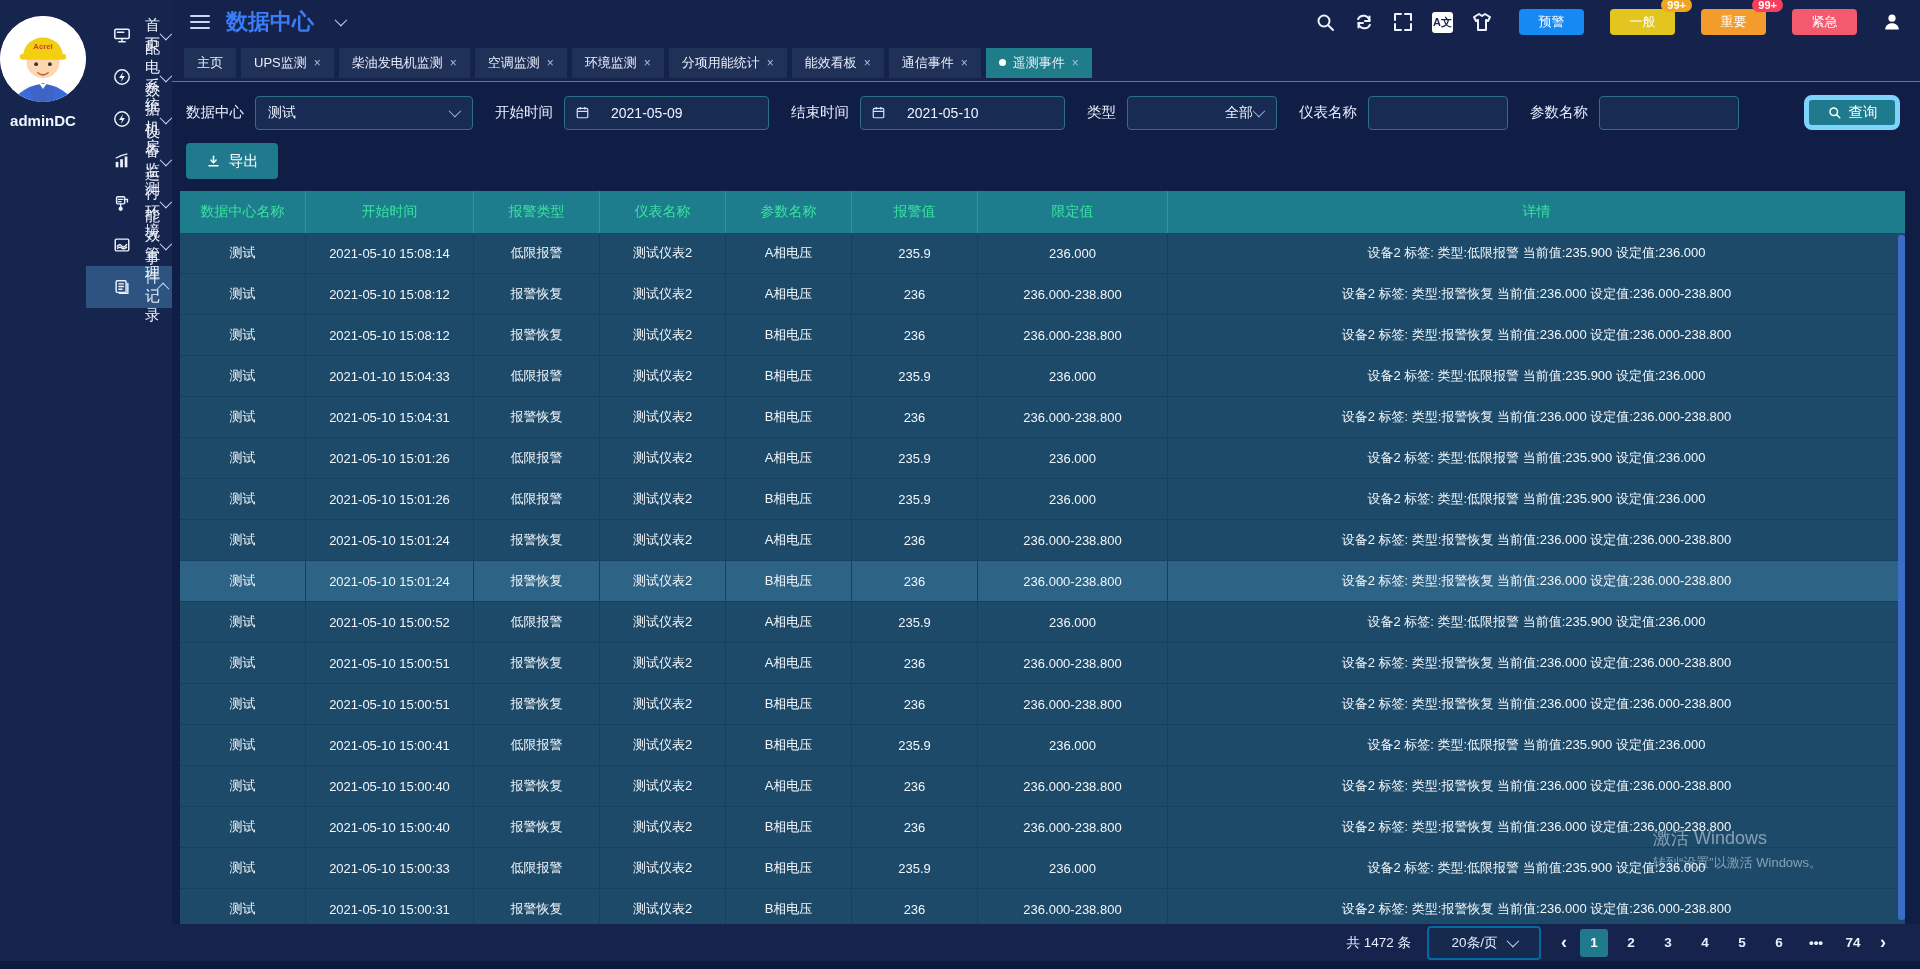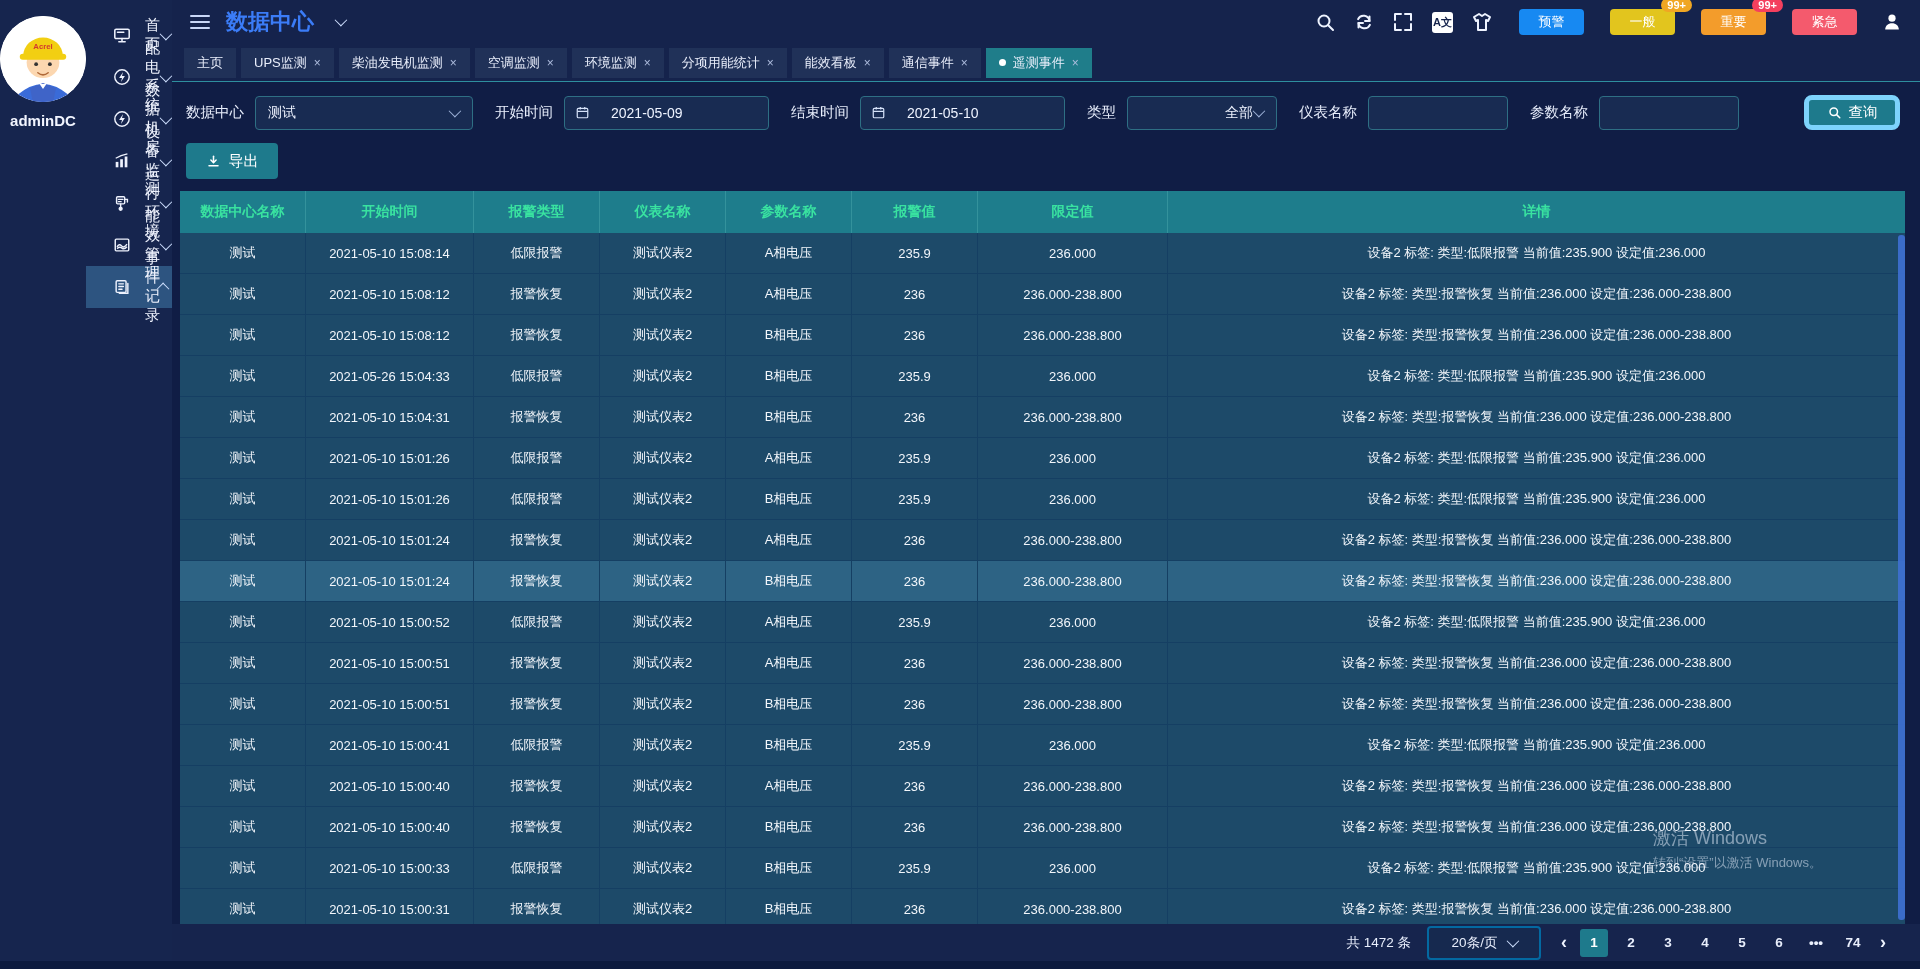--- a/index.html
+++ b/index.html
@@ -75,21 +75,21 @@
   .btn-search{margin-left:auto;height:35px;width:96px;background:#1e7a8c;border:5px solid #7dd3fc;border-radius:8px;
     color:#fff;font-size:14.5px;display:flex;align-items:center;justify-content:center;gap:7px;cursor:pointer;}
   .btn-search svg,.btn-export svg{width:15px;height:15px;stroke:#fff;fill:none;stroke-width:2;stroke-linecap:round;}
   .exportrow{padding:2px 0 10px 14px;}
   .btn-export{height:36px;width:92px;background:#1e7a8c;border:none;border-radius:4px;color:#fff;
     font-size:15px;display:flex;align-items:center;justify-content:center;gap:8px;cursor:pointer;}
   
   .tablewrap{margin:2px 15px 0 8px;position:relative;height:736px;overflow:hidden;
     --cols:126px 168px 126px 126px 126px 126px 190px minmax(0,1fr);}
   .thead{display:grid;grid-template-columns:var(--cols);background:#1e7d8c;height:42px;}
-  .th{display:flex;align-items:center;justify-content:center;color:#39e2a0;font-weight:bold;
+  .th{display:flex;align-items:center;justify-content:center;color:#39e2a0;font-weight:normal;
     font-size:14px;border-right:1px solid rgba(130,225,215,.22);}
   .th:last-child{border-right:none;}
   .trow{display:grid;grid-template-columns:var(--cols);background:#1d4a69;height:40px;
     border-bottom:1px solid #153f63;cursor:default;}
   .trow.hl{background:#2d6384;}
   .td{display:flex;align-items:center;justify-content:center;color:#f2f6fb;font-size:13px;
     border-right:1px solid #153f63;padding:0 6px;text-align:center;white-space:nowrap;overflow:hidden;}
   .td:last-child{border-right:none;}
   .vscroll{position:absolute;top:44px;bottom:4px;right:0;width:7px;border-radius:3px;background:#3e6fd0;opacity:.92;}
   
@@ -486,21 +486,21 @@
               <div class="td">2021-05-10 15:08:12</div>
               <div class="td">报警恢复</div>
               <div class="td">测试仪表2</div>
               <div class="td">B相电压</div>
               <div class="td">236</div>
               <div class="td">236.000-238.800</div>
               <div class="td">设备2 标签: 类型:报警恢复 当前值:236.000 设定值:236.000-238.800</div>
             </div>
             <div class="trow">
               <div class="td">测试</div>
-              <div class="td">2021-05-26 15:04:33</div>
+              <div class="td">2021-01-10 15:04:33</div>
               <div class="td">低限报警</div>
               <div class="td">测试仪表2</div>
               <div class="td">B相电压</div>
               <div class="td">235.9</div>
               <div class="td">236.000</div>
               <div class="td">设备2 标签: 类型:低限报警 当前值:235.900 设定值:236.000</div>
             </div>
             <div class="trow">
               <div class="td">测试</div>
               <div class="td">2021-05-10 15:04:31</div>

